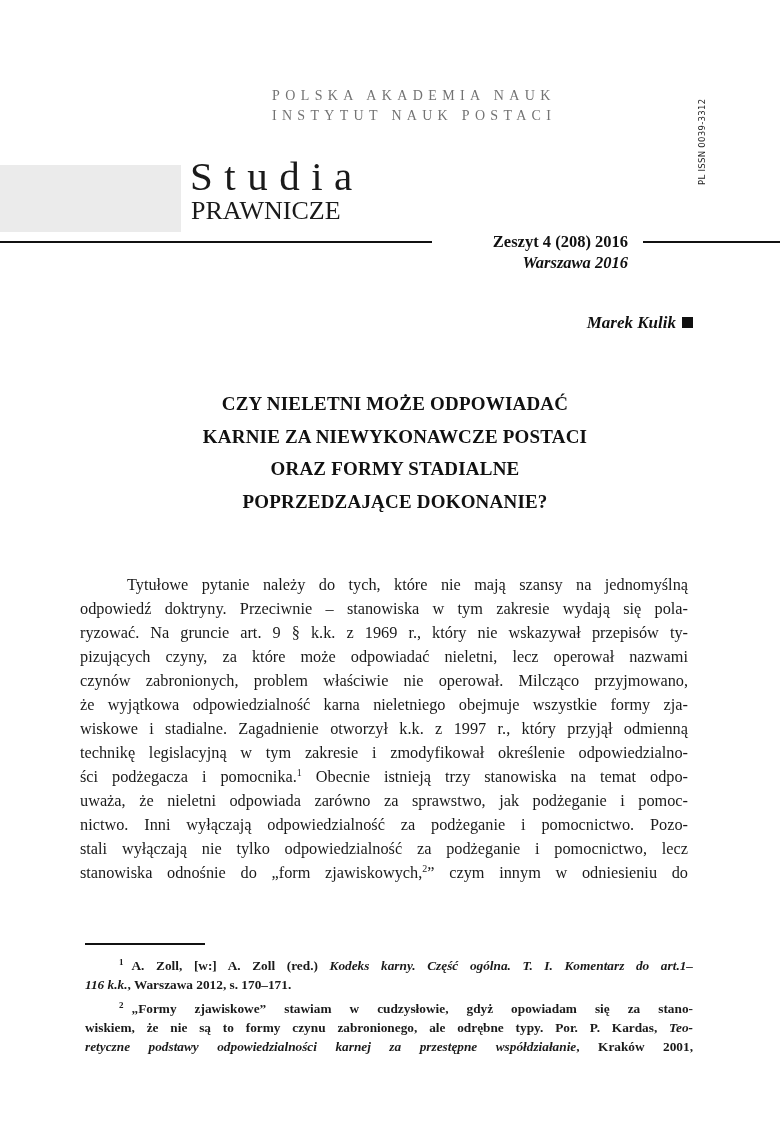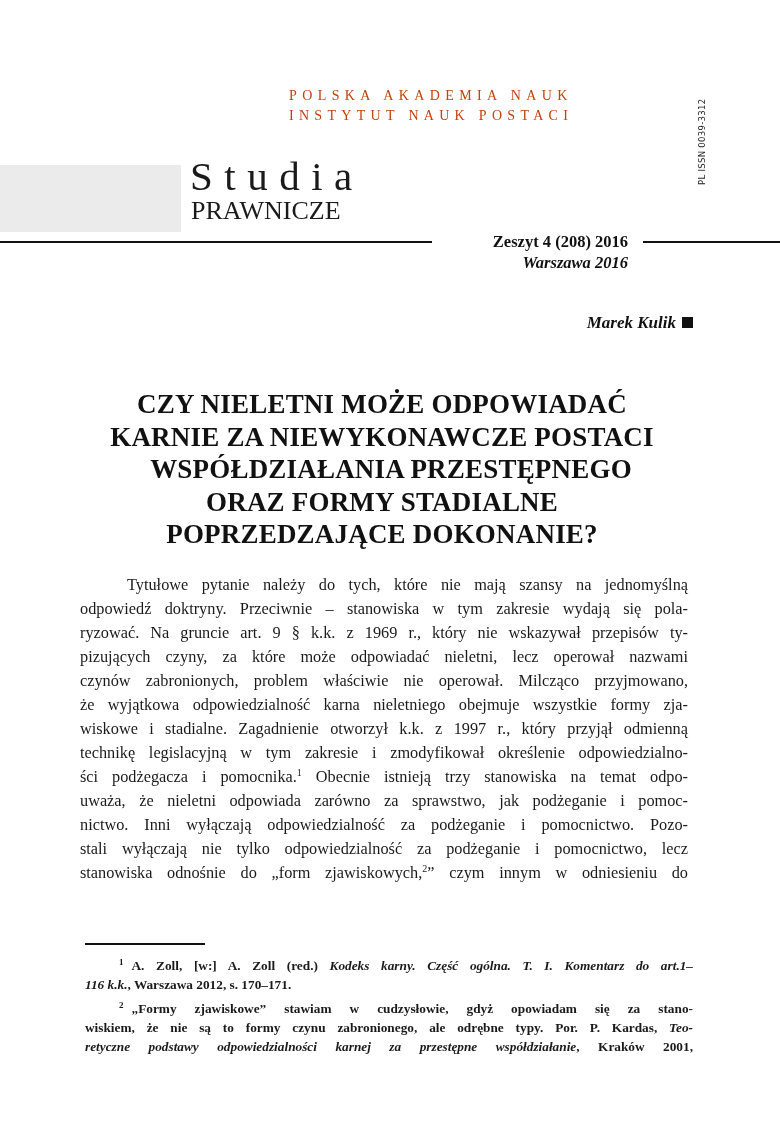--- a/index.html
+++ b/index.html
@@ -11,26 +11,26 @@
       width: 780px;
       height: 1134px;
       position: relative;
       overflow: hidden;
       color: #111111;
       font-family: "Liberation Serif", "DejaVu Serif", serif;
     }
 
     .inst-line {
       position: absolute;
-      left: 289px;
+      left: 272px;
       font-size: 14px;
       letter-spacing: 5.4px;
       line-height: 18px;
       white-space: nowrap;
-      color: #c2410c;
+      color: #737373;
     }
     #inst1 { top: 87px; }
     #inst2 { top: 107px; letter-spacing: 5.3px; }
 
     .issn {
       position: absolute;
       left: 697px;
       top: 90px;
       width: 12px;
       height: 95px;
@@ -110,25 +110,25 @@
       display: inline-block;
       width: 11px;
       height: 11px;
       background: #111;
       margin-left: 6px;
       vertical-align: 0px;
     }
 
     .title {
       position: absolute;
-      left: 78px;
+      left: 91px;
       width: 608px;
       top: 388px;
       text-align: center;
-      font-size: 27px;
+      font-size: 19px;
       font-weight: bold;
       line-height: 32.5px;
       letter-spacing: 0.2px;
     }
     .title div { white-space: nowrap; }
     .title .l3 { padding-left: 18px; }
 
     .body-text {
       position: absolute;
       left: 80px;
@@ -206,21 +206,20 @@
 <div class="issue" id="issue1">Zeszyt 4 (208) 2016</div>
 <div class="issue" id="issue2">Warszawa 2016</div>
 
 <div class="author">
   <span>Marek Kulik</span><span class="sq"></span>
 </div>
 
 <div class="title">
   <div>CZY NIELETNI MOŻE ODPOWIADAĆ</div>
   <div>KARNIE ZA NIEWYKONAWCZE POSTACI</div>
-  <div class="l3">WSPÓŁDZIAŁANIA PRZESTĘPNEGO</div>
   <div>ORAZ FORMY STADIALNE</div>
   <div>POPRZEDZAJĄCE DOKONANIE?</div>
 </div>
 
 <div class="body-text">
   <div class="body-line indent">Tytułowe pytanie należy do tych, które nie mają szansy na jednomyślną</div>
   <div class="body-line">odpowiedź doktryny. Przeciwnie – stanowiska w tym zakresie wydają się pola-</div>
   <div class="body-line">ryzować. Na gruncie art. 9 § k.k. z 1969 r., który nie wskazywał przepisów ty-</div>
   <div class="body-line">pizujących czyny, za które może odpowiadać nieletni, lecz operował nazwami</div>
   <div class="body-line">czynów zabronionych, problem właściwie nie operował. Milcząco przyjmowano,</div>

